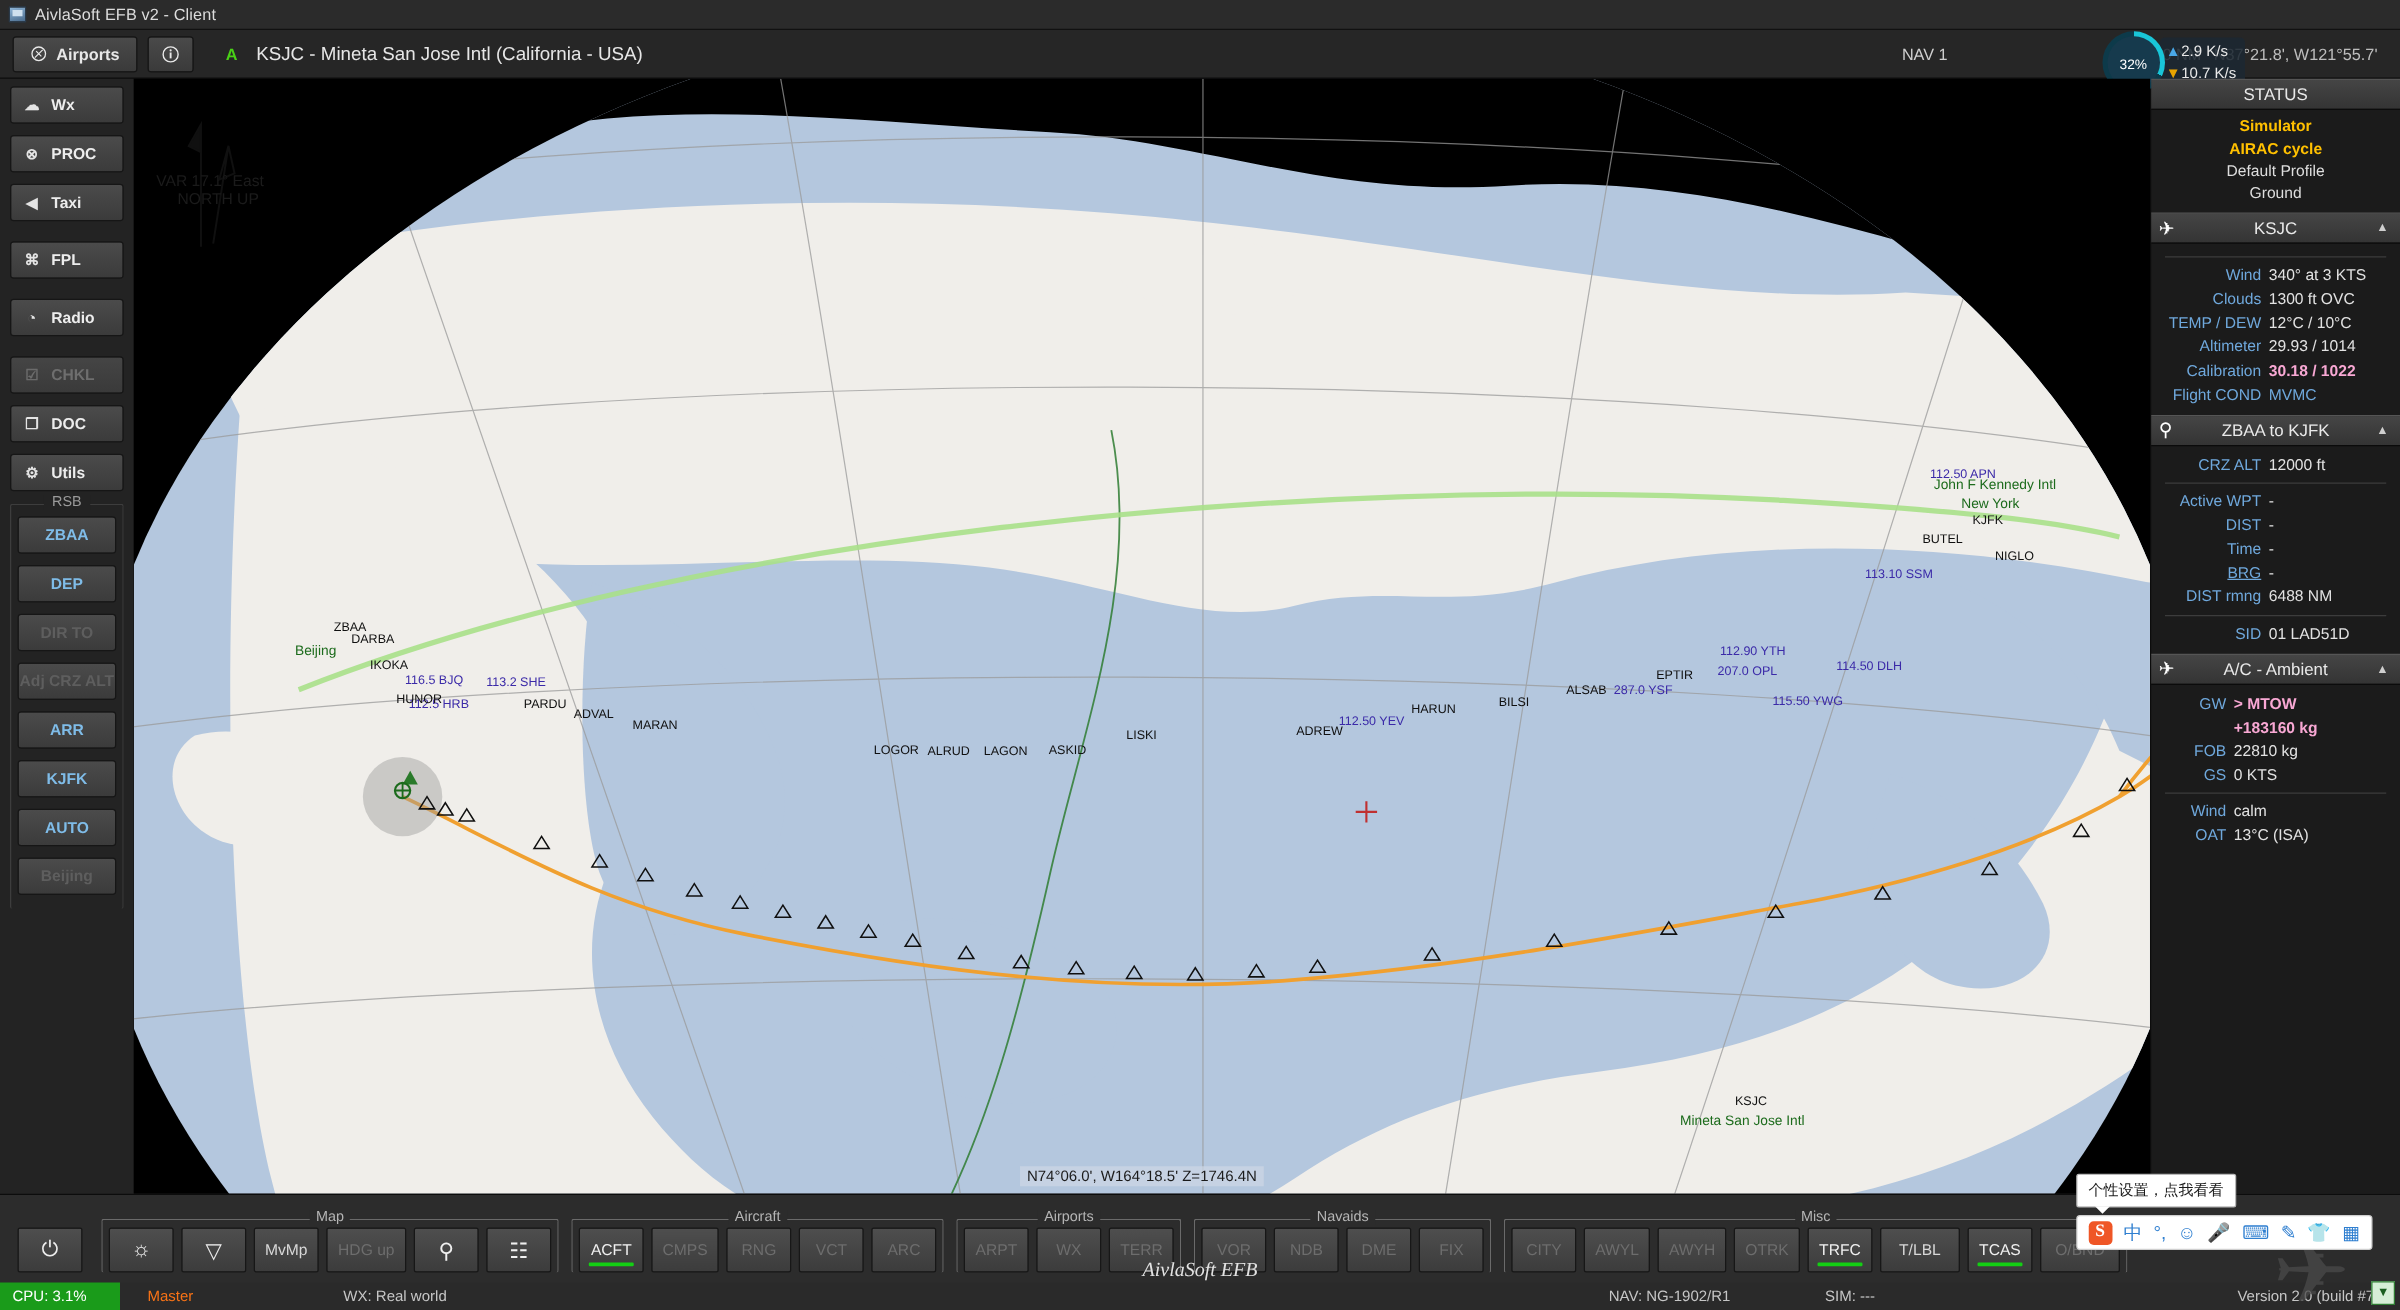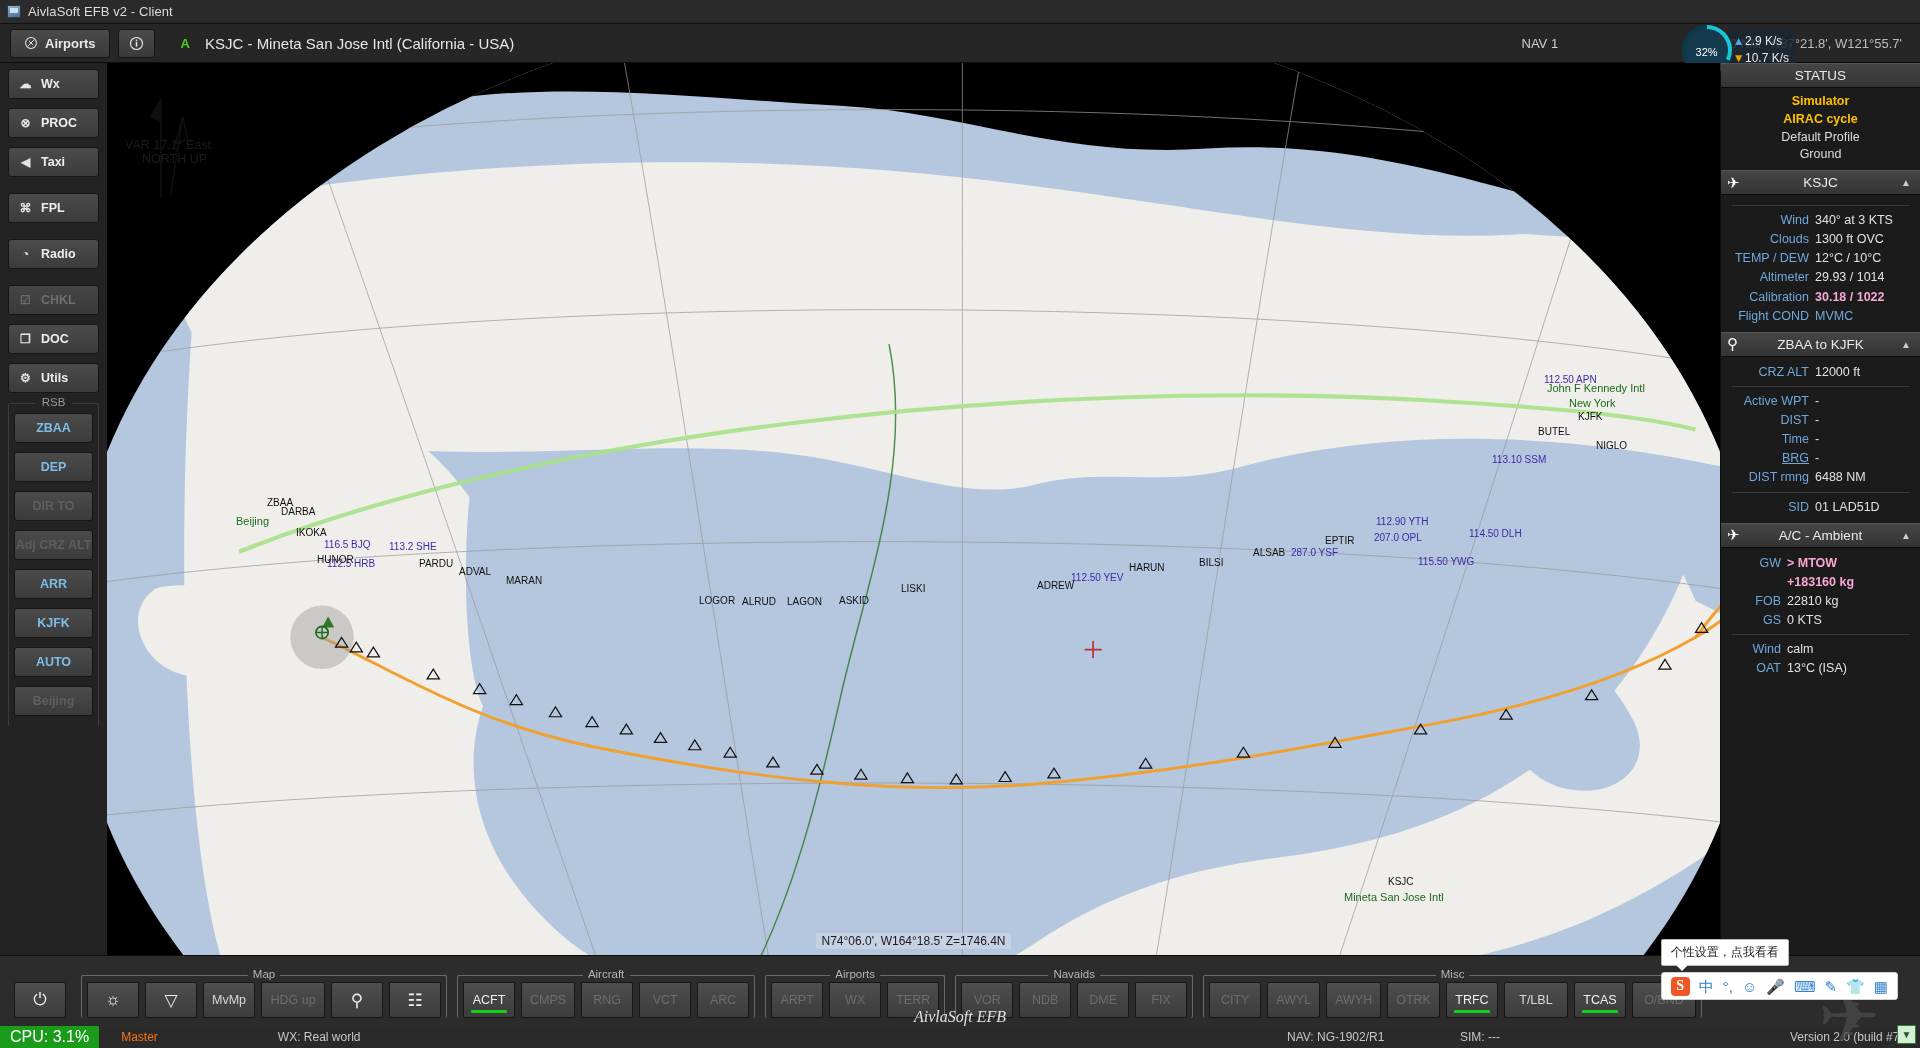--- a/index.html
+++ b/index.html
@@ -109,21 +109,21 @@
      display:flex; align-items:center; justify-content:center; position:relative; padding:0 8px;}
   .bbtn.wide { min-width:64px; }
   .bbtn.off { color:#6d6d6d; }
   .bbtn.on { color:#f0f0f0; }
   .bbtn.on:after { content:""; position:absolute; bottom:4px; left:7px; right:7px;
      height:3px; background:#14cf14; border-radius:1px; }
   .bbtn .gico { font-size:17px; color:#efefef; }
   #status-bar { position:absolute; left:0; right:0; bottom:0; height:22px;
      background:#2a2a2a; display:flex; align-items:center; font-size:12px; }
   #cpu { background:#1a9b1a; color:#fff; height:22px; display:flex; align-items:center;
-     padding:0 10px; font-size:16px; min-width:96px; }
+     padding:0 10px; font-size:12px; min-width:96px; }
   #master { color:#f97316; margin-left:22px; }
   #wxinfo { color:#c6c6c6; margin-left:120px; }
   #efb-brand { position:absolute; left:50%; transform:translateX(-50%); bottom:22px;
      color:#e2e2e2; font-size:16px; font-style:italic; font-family:"Liberation Serif", serif;}
   #navinfo { color:#c6c6c6; position:absolute; left:1287px; }
   #siminfo { color:#c6c6c6; position:absolute; left:1460px; }
   #verinfo { color:#c6c6c6; position:absolute; right:10px; }
 
   
   #ime { position:absolute; right:22px; bottom:48px; z-index:40; }

